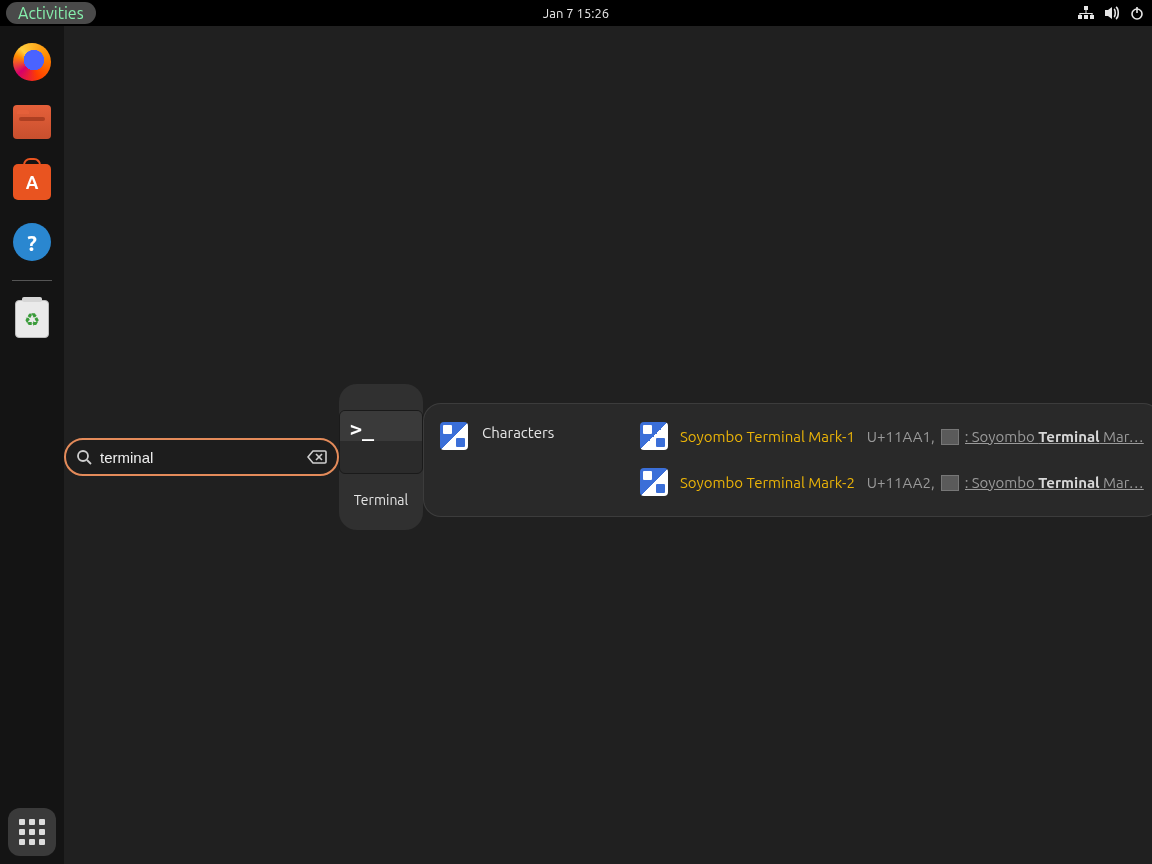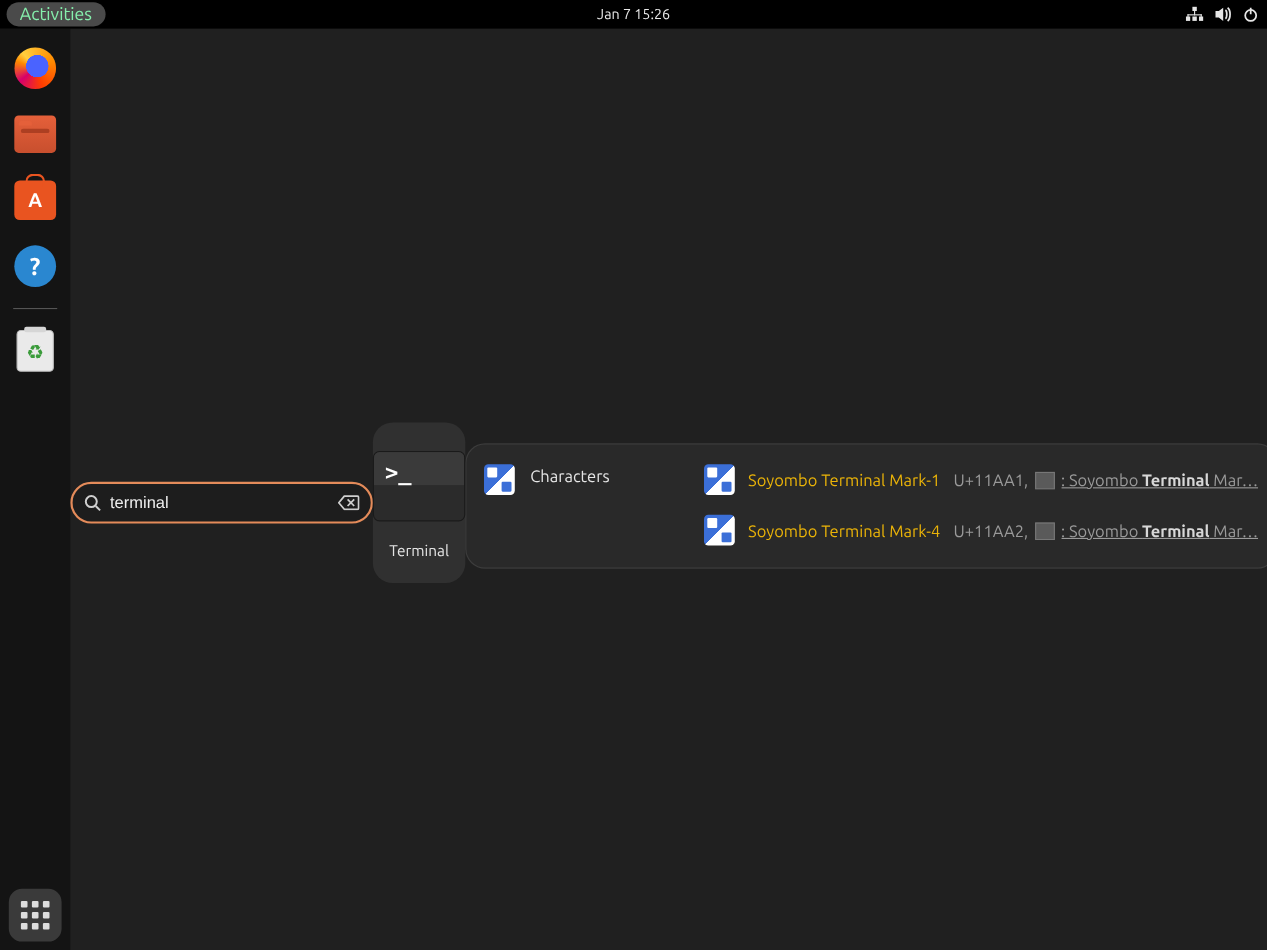--- a/index.html
+++ b/index.html
@@ -283,21 +283,21 @@
         <div class="char-glyph-icon"></div>
         <span class="name">Soyombo Terminal Mark-1</span>
         <span class="meta">
           <span>U+11AA1,</span>
           <span class="box"></span>
           <span class="trail"><span>: Soyombo </span><b>Terminal</b><span> Mar…</span></span>
         </span>
       </div>
       <div class="char-row">
         <div class="char-glyph-icon"></div>
-        <span class="name">Soyombo Terminal Mark-4</span>
+        <span class="name">Soyombo Terminal Mark-2</span>
         <span class="meta">
           <span>U+11AA2,</span>
           <span class="box"></span>
           <span class="trail"><span>: Soyombo </span><b>Terminal</b><span> Mar…</span></span>
         </span>
       </div>
     </div>
   </div>
 
 </div>

